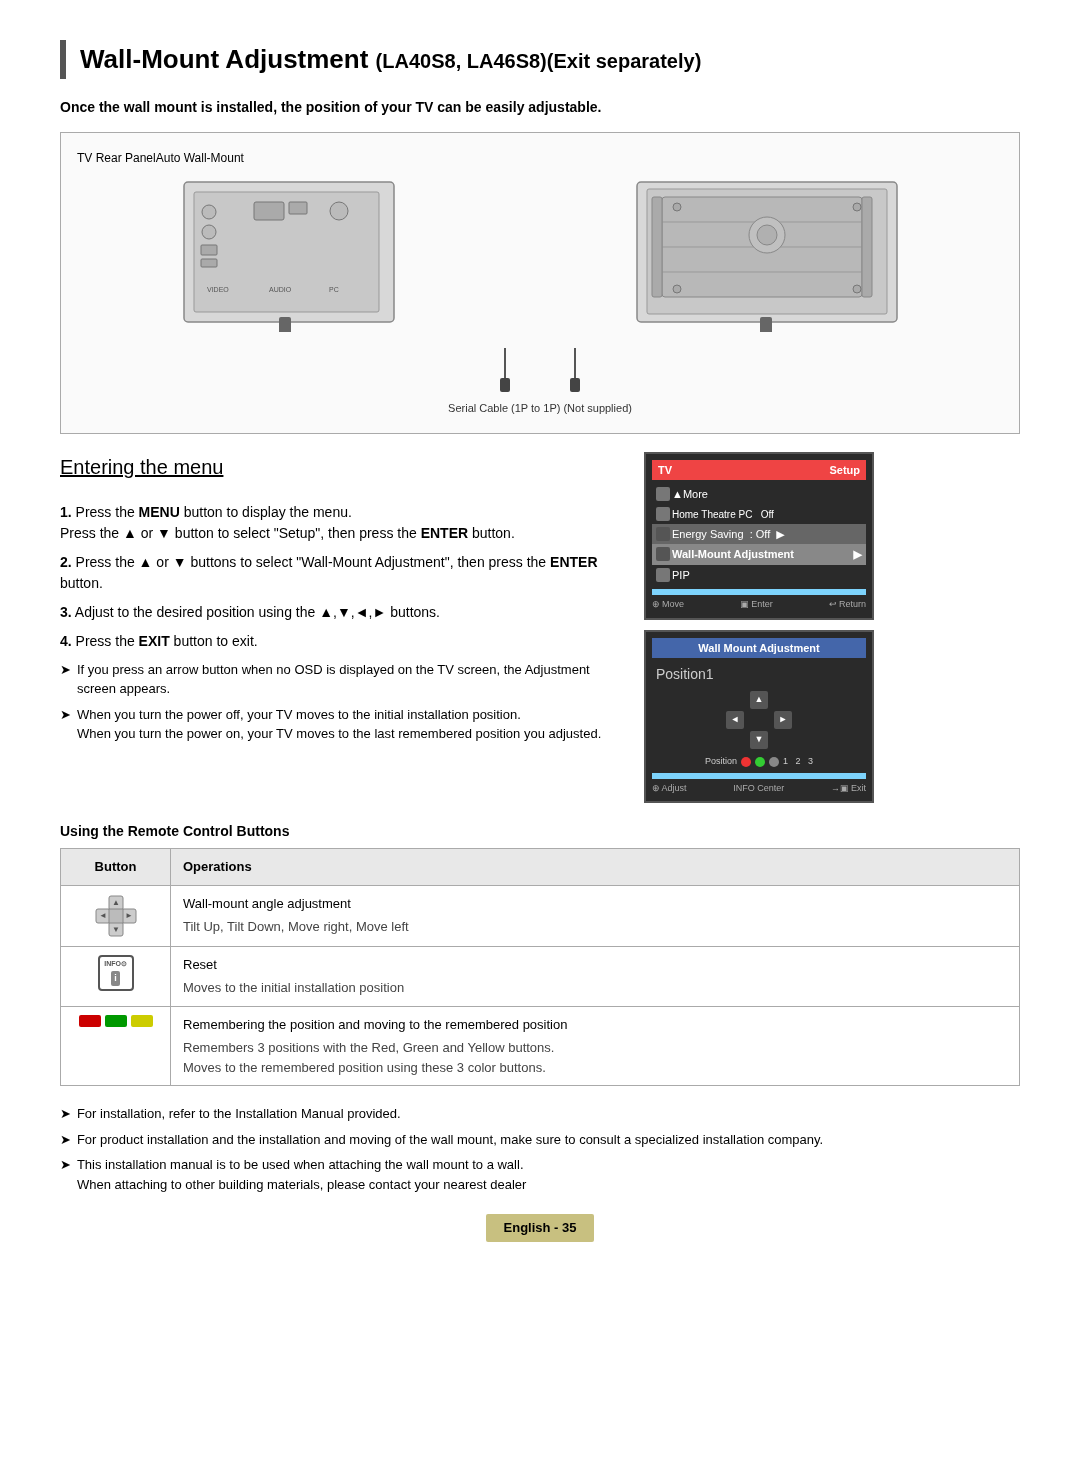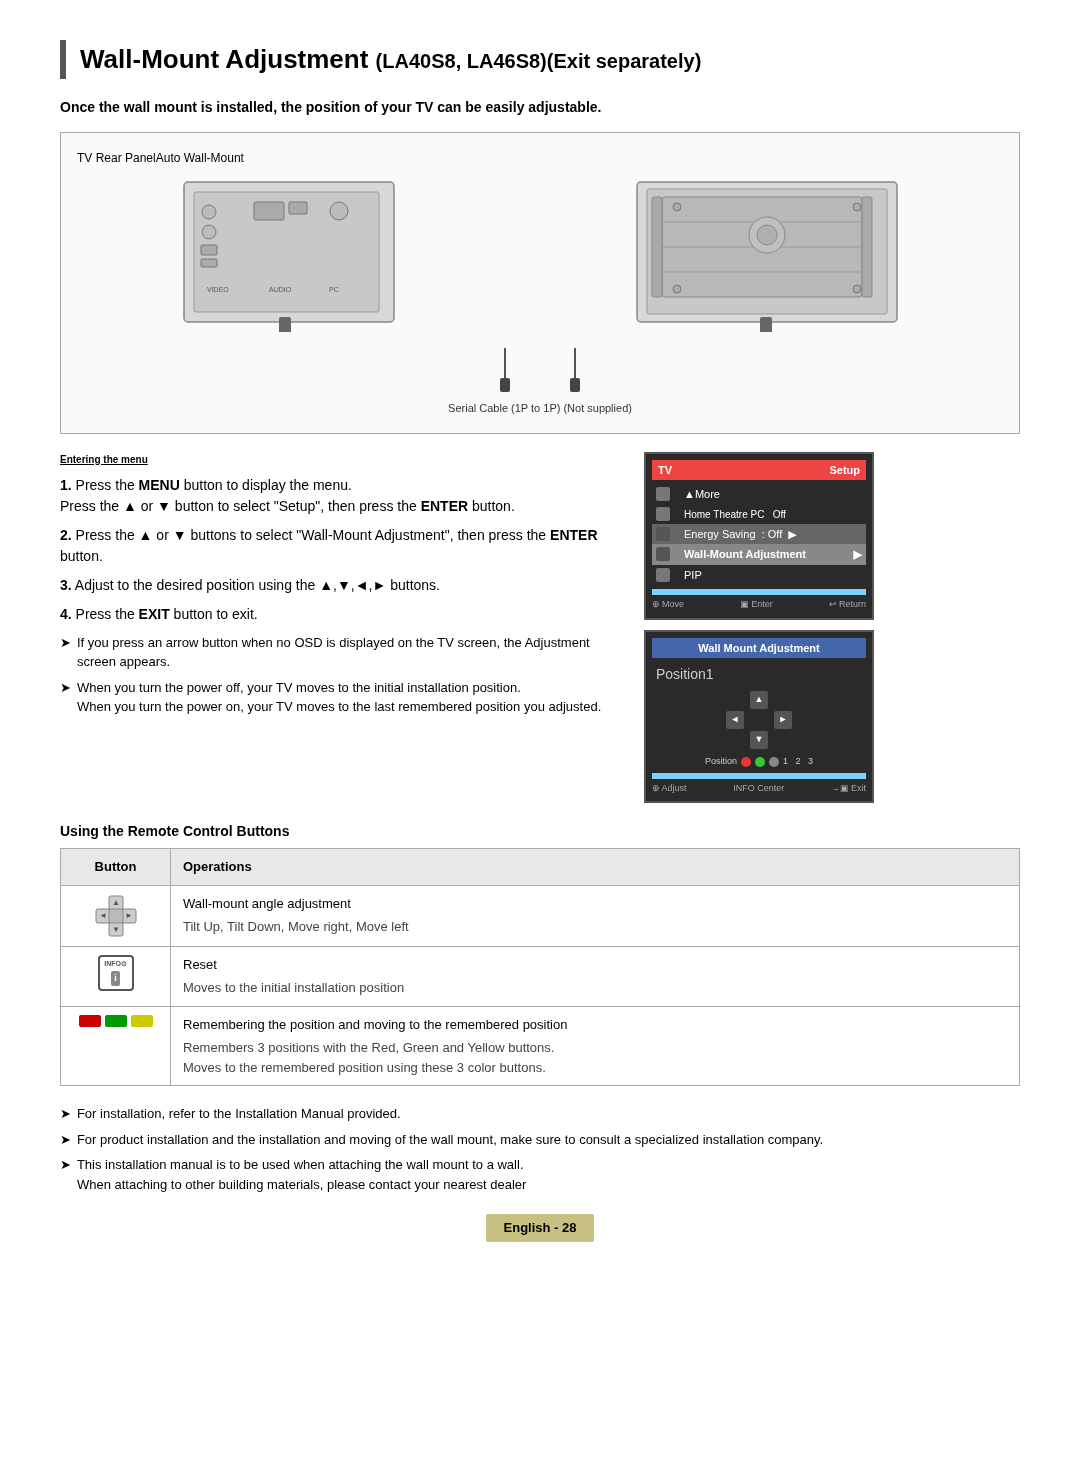--- a/index.html
+++ b/index.html
@@ -80,24 +80,24 @@
     .instructions-col {
       flex: 1.2;
     }
     .screenshots-col {
       flex: 0.8;
       display: flex;
       flex-direction: column;
       gap: 10px;
     }
     .section-heading {
-      font-weight: bold;
+      font-weight: normal;
       text-decoration: underline;
-      font-size: 10px;
-      margin-bottom: 8px;
+      font-size: 20px;
+      margin-bottom: 20px;
     }
     .instruction-item {
       margin-bottom: 8px;
       padding-left: 0;
     }
     .instruction-item .step-num {
       font-weight: bold;
     }
     .note-item {
       display: flex;
@@ -123,21 +123,21 @@
       justify-content: space-between;
       background: #ef4444;
       padding: 2px 6px;
       margin-bottom: 4px;
       font-size: 11px;
       font-weight: bold;
     }
     .tv-menu-row {
       display: flex;
       align-items: center;
-      gap: 14px;
+      gap: 2px;
       padding: 2px 4px;
       font-size: 11px;
     }
     .tv-menu-row.highlighted {
       background: #666;
     }
     .tv-screen-footer {
       display: flex;
       justify-content: space-between;
       margin-top: 4px;
@@ -557,16 +557,16 @@
     <div class="bottom-note">
       <span class="note-arrow">➤</span>
       <span>
         This installation manual is to be used when attaching the wall mount to a wall.<br>
         When attaching to other building materials, please contact your nearest dealer
       </span>
     </div>
   </div>
 
   <div class="footer-bar">
-    <div class="footer-badge">English - 28</div>
+    <div class="footer-badge">English - 35</div>
   </div>
 
 </div>
 
 </body></html>

